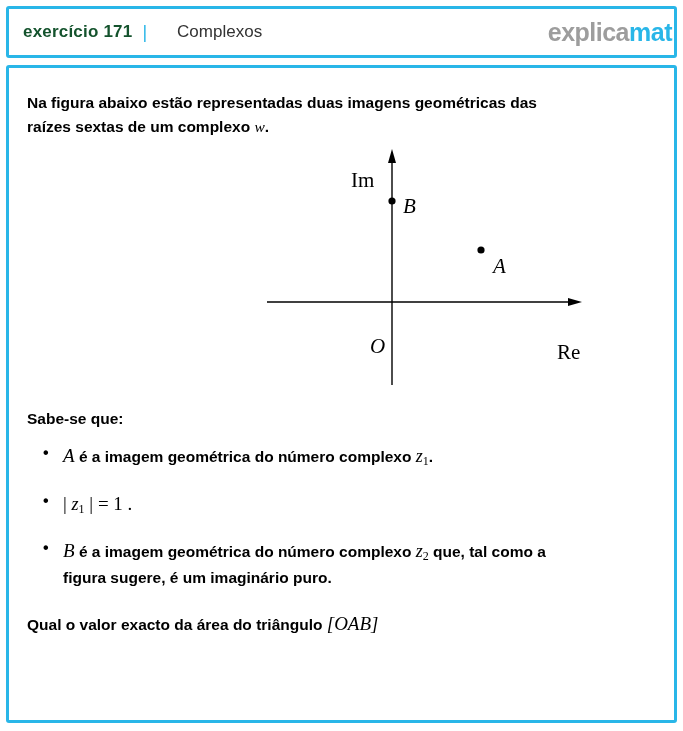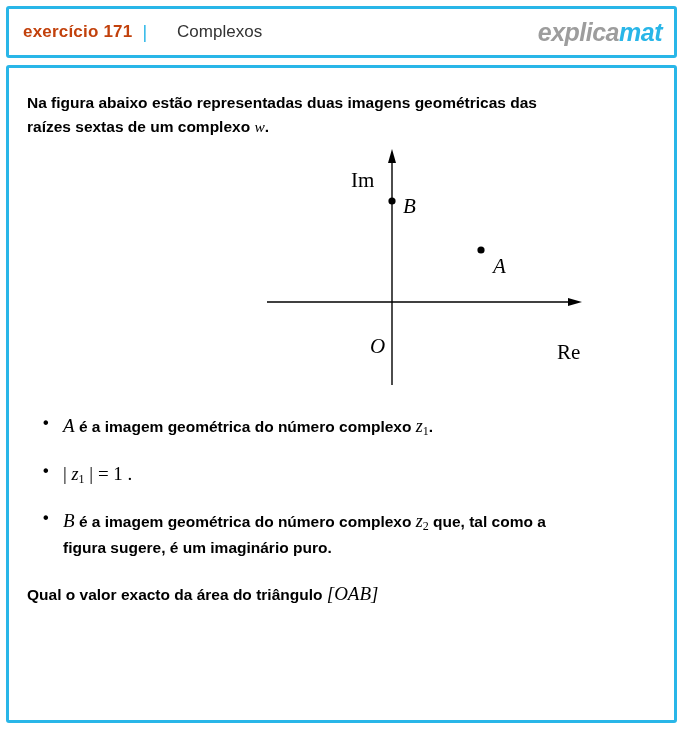--- a/index.html
+++ b/index.html
@@ -29,44 +29,43 @@
     border-radius: 3px;
     box-sizing: border-box;
     display: flex;
     align-items: center;
     padding: 0 14px;
     background: #ffffff;
   }
   .ex-title {
     font-size: 17px;
     font-weight: bold;
-    color: #c2410c;
+    color: #14532d;
     letter-spacing: 0.2px;
     text-align: center;
   }
   .sep {
     color: #29b6e8;
     font-size: 18px;
     margin: 0 10px;
     font-weight: normal;
   }
   .topic {
     font-size: 17px;
     color: #333;
     margin-left: 20px;
   }
   .logo {
     position: absolute;
-    right: 12px;
+    right: 2px;
     top: 50%;
     transform: translateY(-50%);
     font-size: 25px;
     font-weight: bold;
     letter-spacing: -0.5px;
-    font-style: italic;
   }
   .logo .grey { color: #9d9d9d; }
   .logo .blue { color: #29b6e8; }
 
   
   .panel {
     position: relative;
     margin-top: 7px;
     height: 658px;
     border: 3px solid #29b6e8;
@@ -186,20 +185,21 @@
         </svg>
 
         <span class="fig-label" style="left:324px; top:-4px;">Im</span>
         <span class="fig-label" style="left:530px; top:168px;">Re</span>
         <span class="fig-label italic" style="left:343px; top:162px;">O</span>
         <span class="fig-label italic" style="left:376px; top:22px;">B</span>
         <span class="fig-label italic" style="left:466px; top:82px;">A</span>
       </div>
     </div>
 
+    <div class="sabe">Sabe-se que:</div>
 
     <ul class="facts">
       <li>
         <span class="mth" style="font-size:19px;">A</span><span> é a imagem geométrica do número complexo </span><span class="mth" style="font-size:18px;">z</span><sub class="mthn" style="font-size:12px;">1</sub><span>.</span>
       </li>
       <li>
         <span class="mthn" style="font-size:19px;">| </span><span class="mth" style="font-size:18px;">z</span><sub class="mthn" style="font-size:12px;">1</sub><span class="mthn" style="font-size:19px;"> | = 1 .</span>
       </li>
       <li>
         <span class="mth" style="font-size:19px;">B</span><span> é a imagem geométrica do número complexo </span><span class="mth" style="font-size:18px;">z</span><sub class="mthn" style="font-size:12px;">2</sub><span> que, tal como a</span><br>

